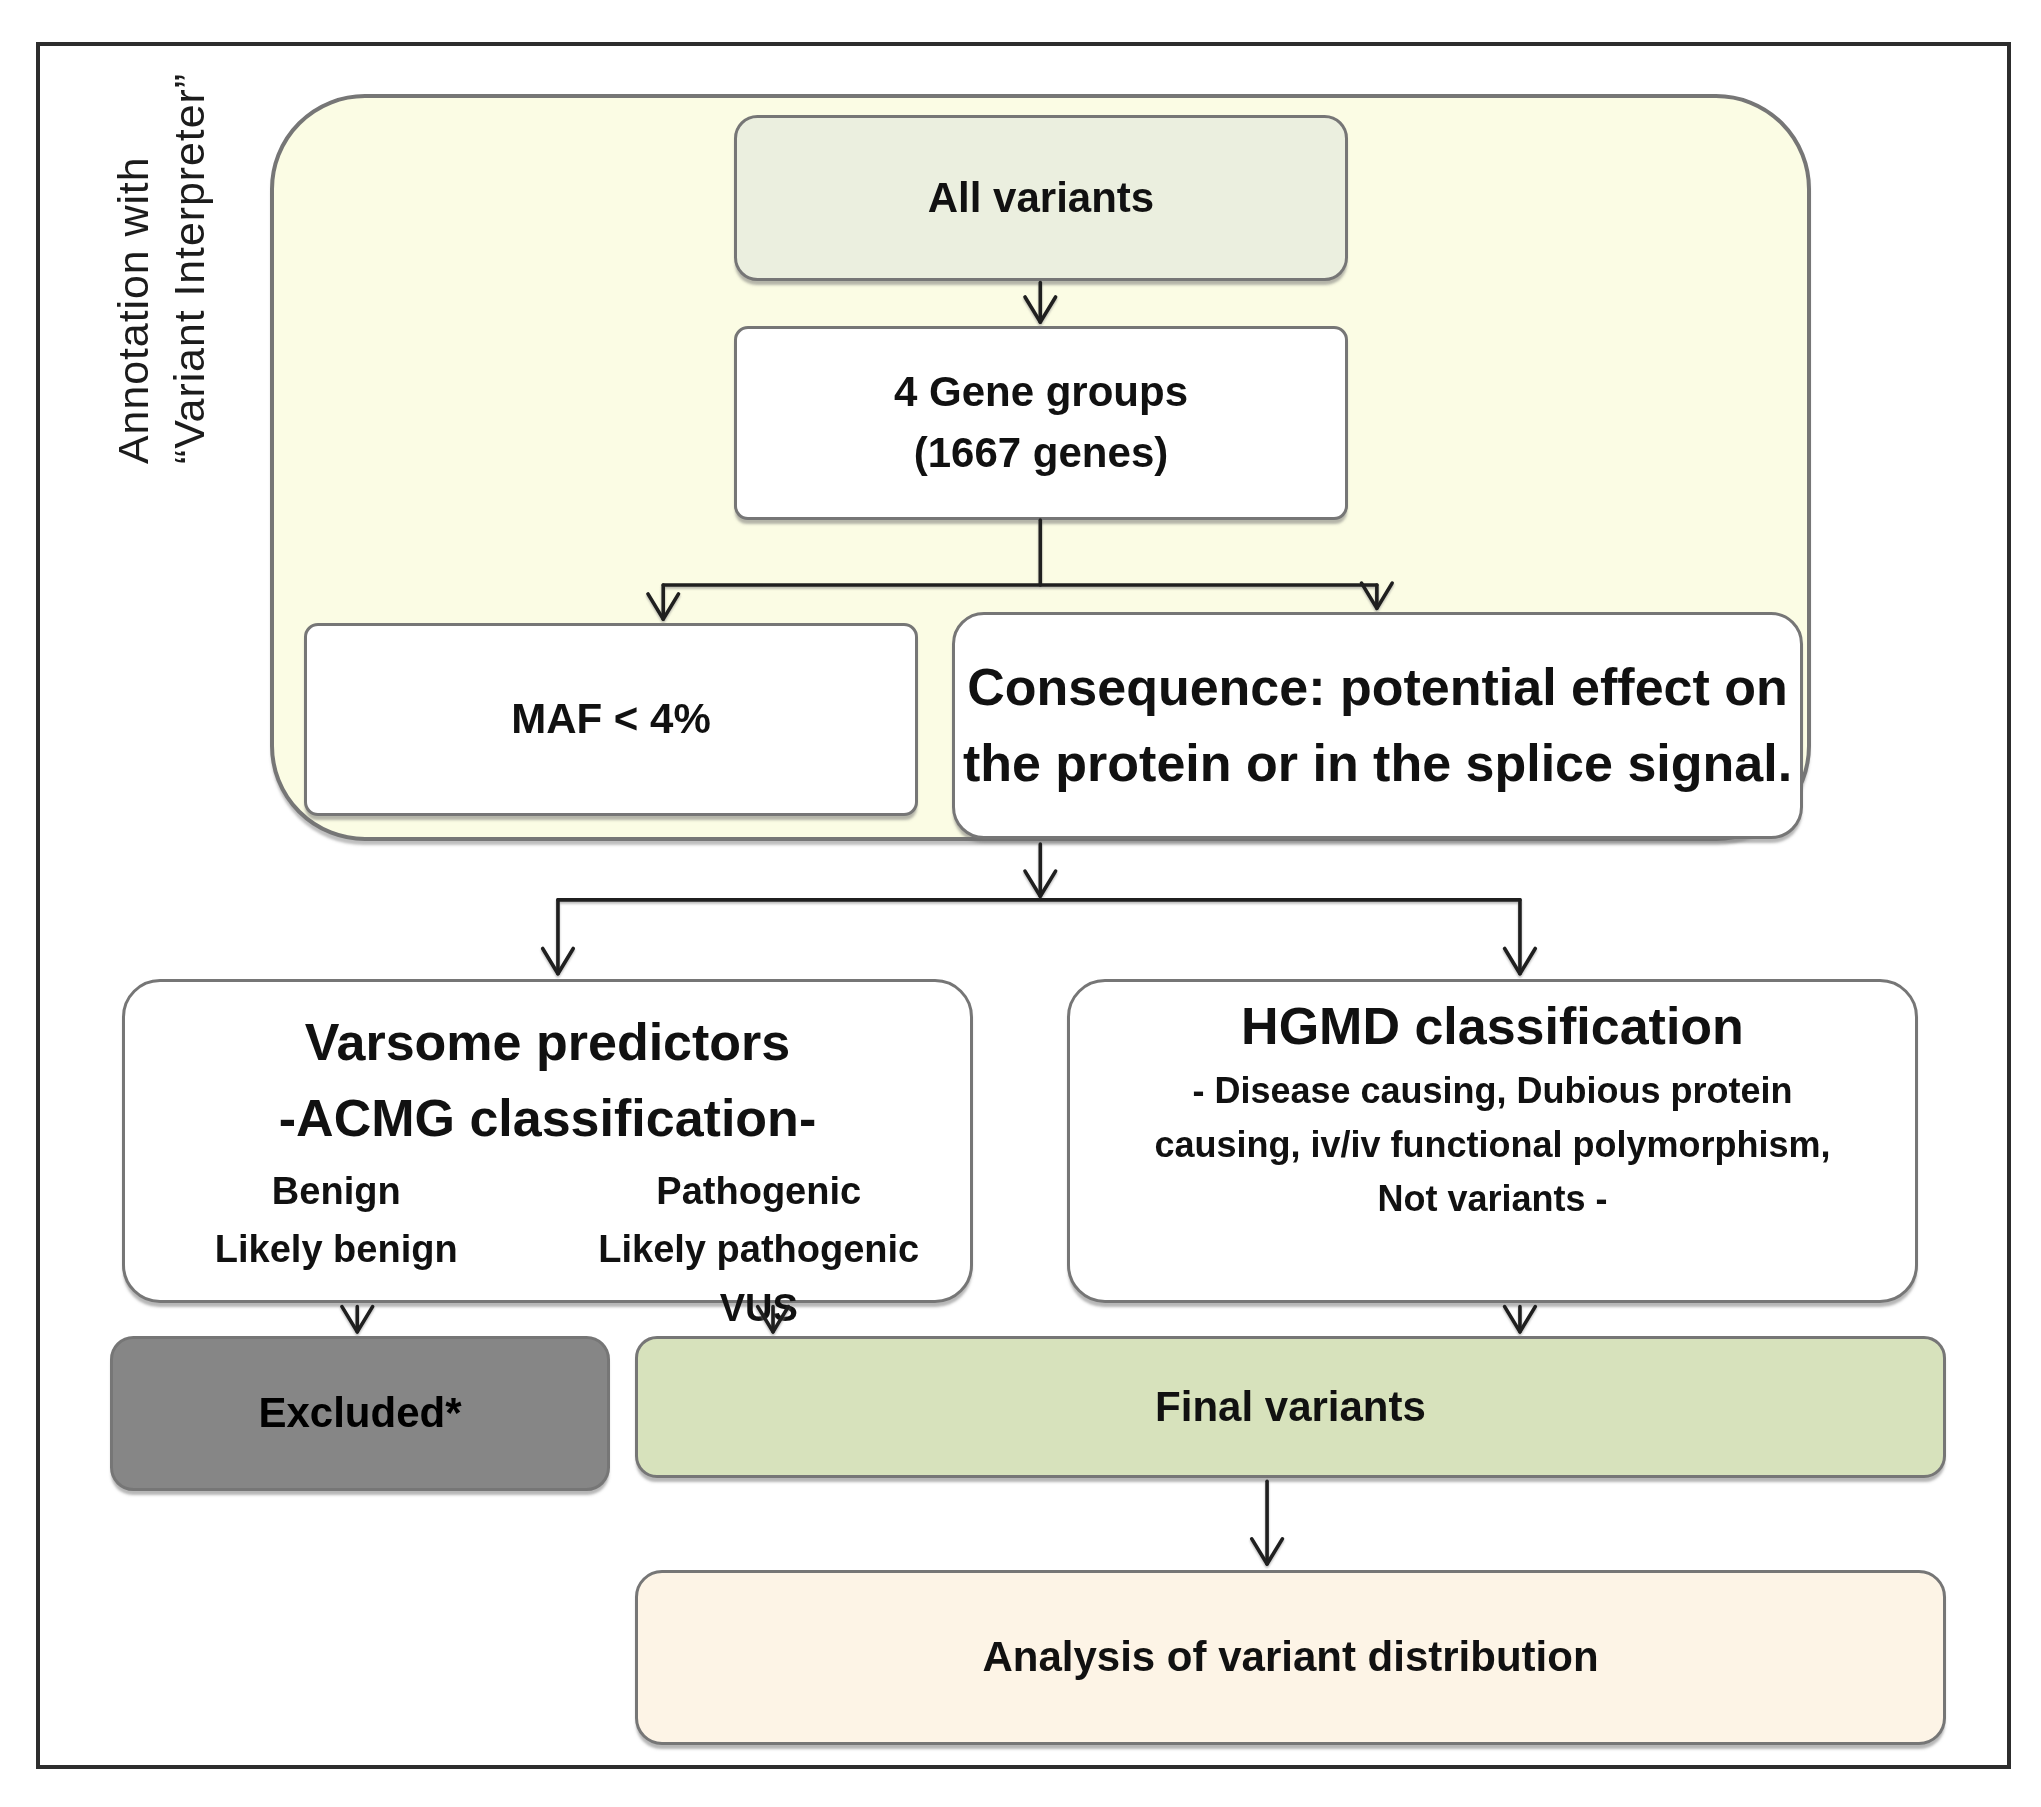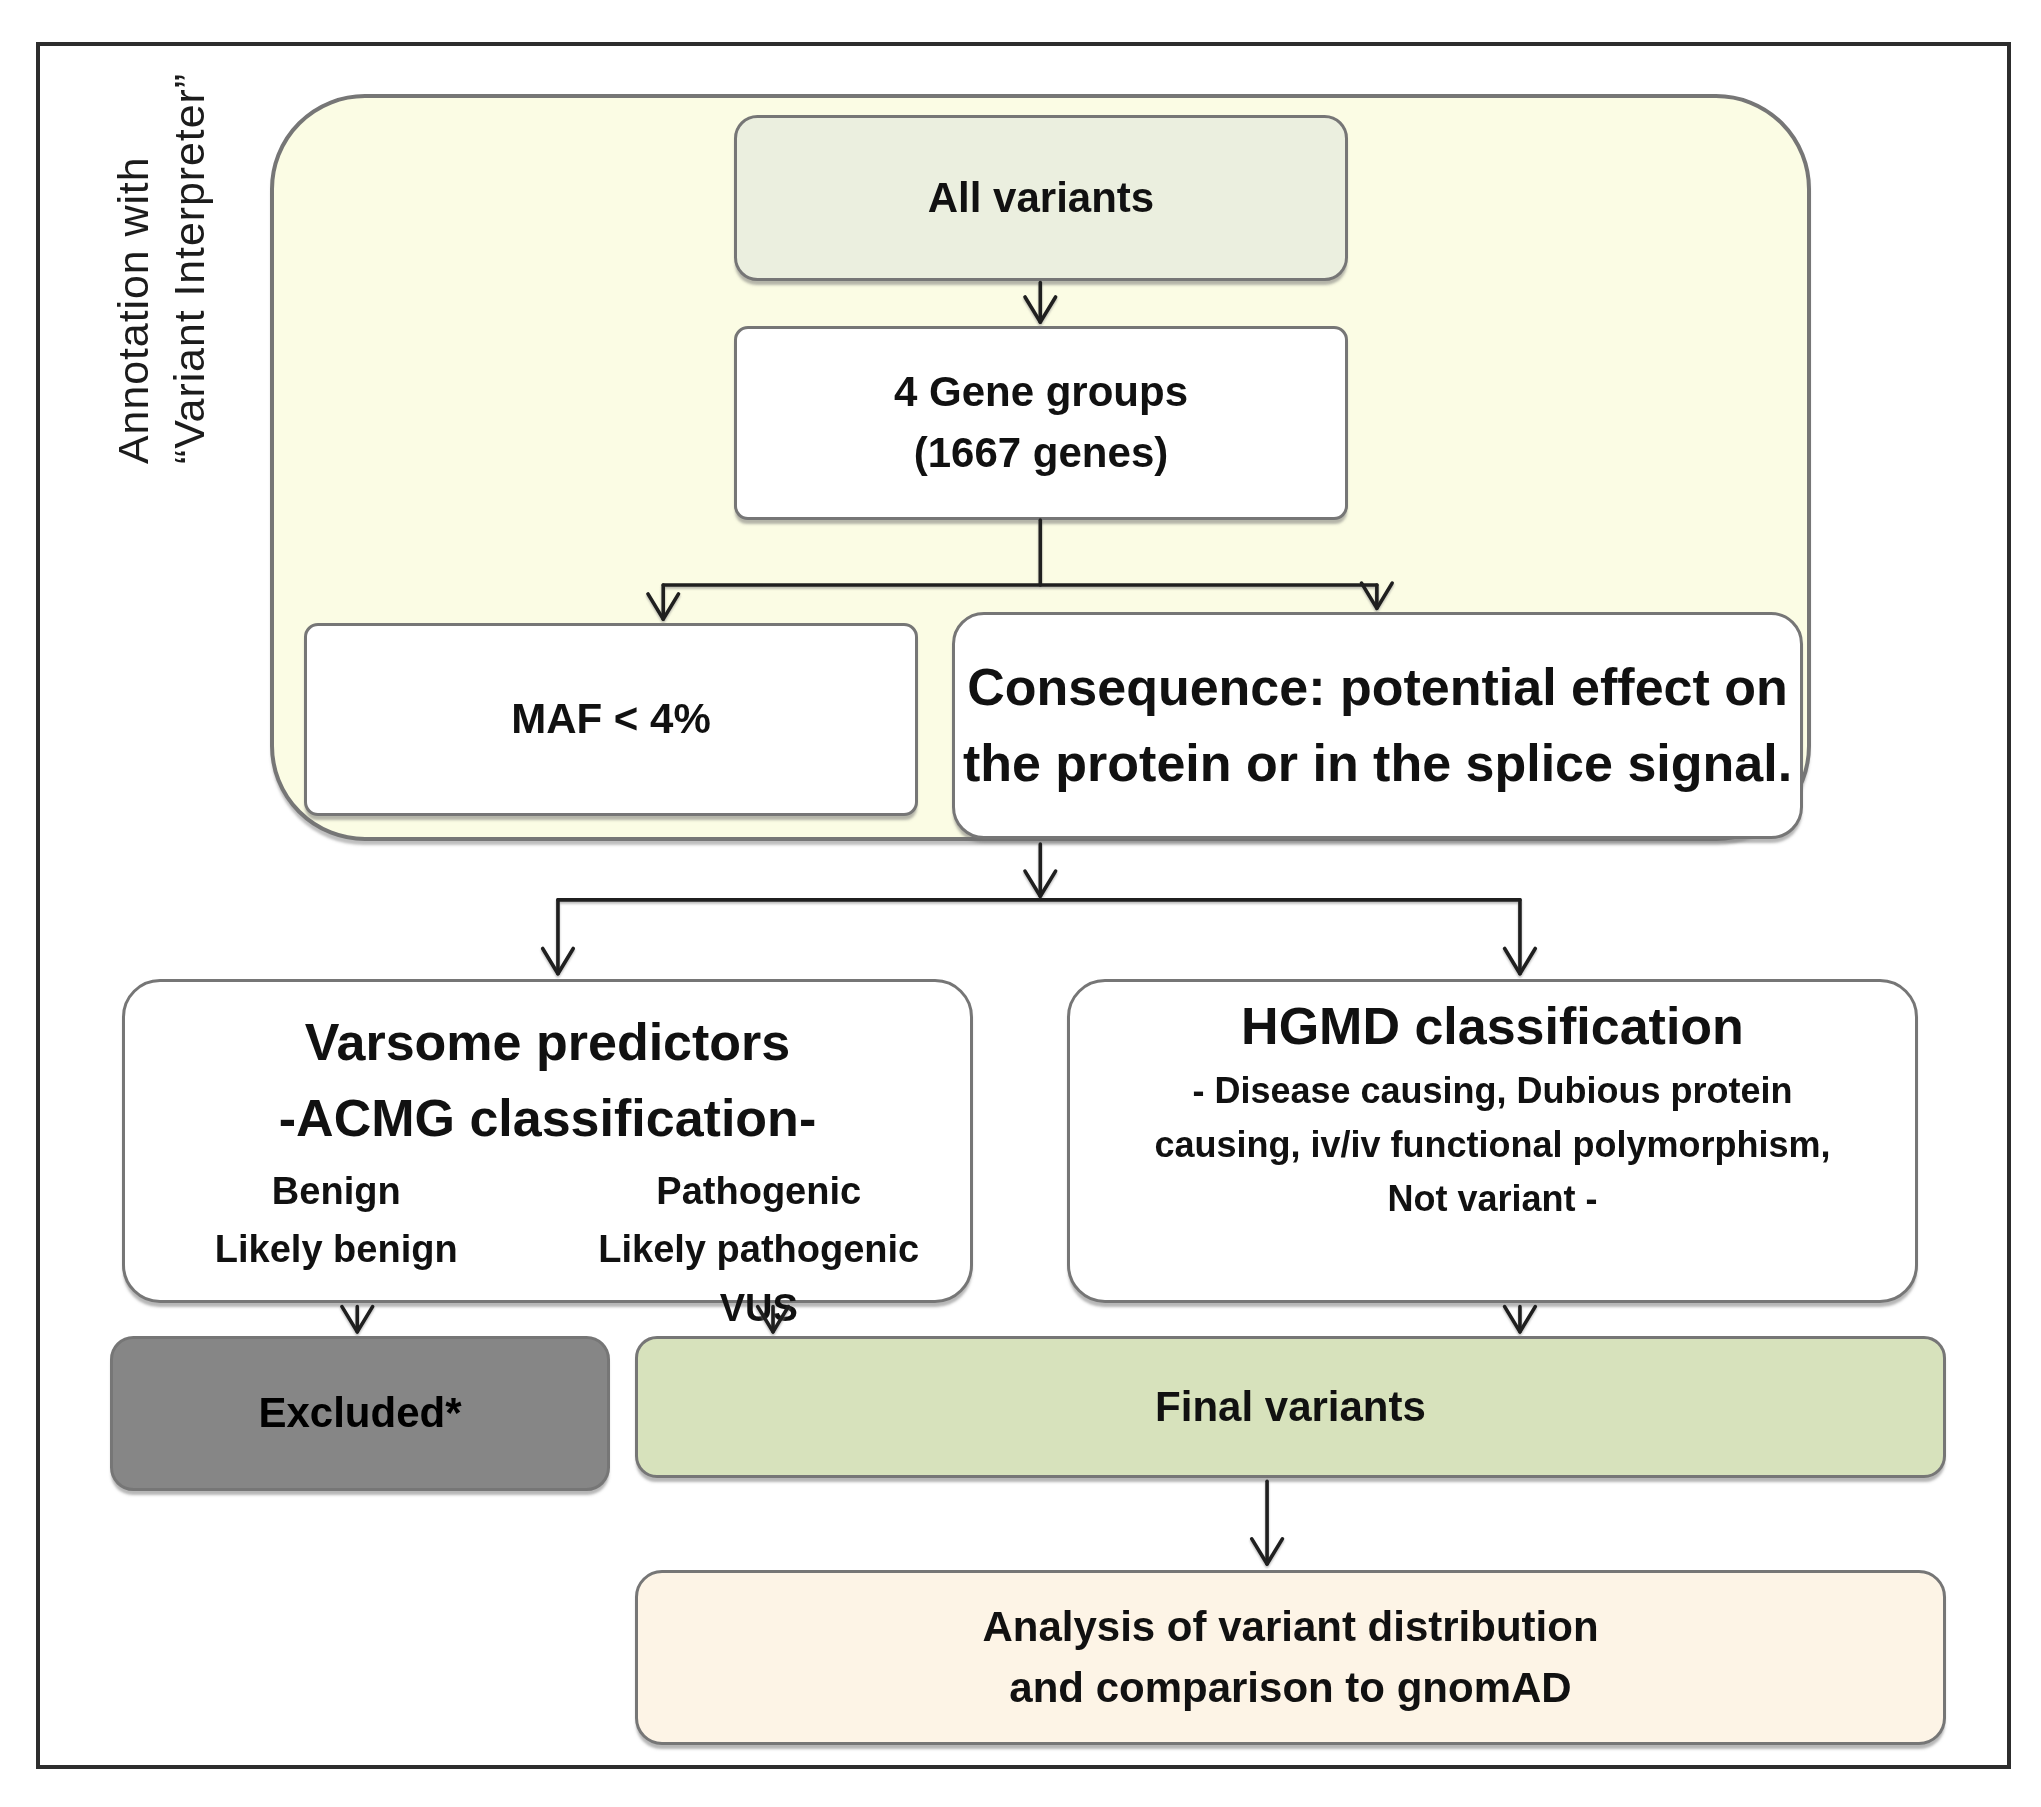--- a/index.html
+++ b/index.html
@@ -118,34 +118,33 @@
         <div>Likely pathogenic</div>
         <div>VUS</div>
       </div>
     </div>
   </div>
 
   <div class="node hgmd">
     <div class="mid">HGMD classification</div>
     <div class="small">- Disease causing, Dubious protein</div>
     <div class="small">causing, iv/iv functional polymorphism,</div>
-    <div class="small">Not variant -</div>
+    <div class="small">Not variants -</div>
   </div>
 
   <div class="node excluded">
     <div class="big">Excluded*</div>
   </div>
 
   <div class="node final-variants">
     <div class="big">Final variants</div>
   </div>
 
   <div class="node analysis">
     <div class="big">Analysis of variant distribution</div>
-    <div class="big">and comparison to gnomAD</div>
   </div>
 
   <svg class="connectors" width="2041" height="1807" viewBox="0 0 2268 2008" aria-hidden="true">
 
     <g>
       <line x1="1156" y1="314" x2="1156" y2="358"></line>
       <polyline points="1139,330 1156,358 1173,330"></polyline>
     </g>
 
     <g>

